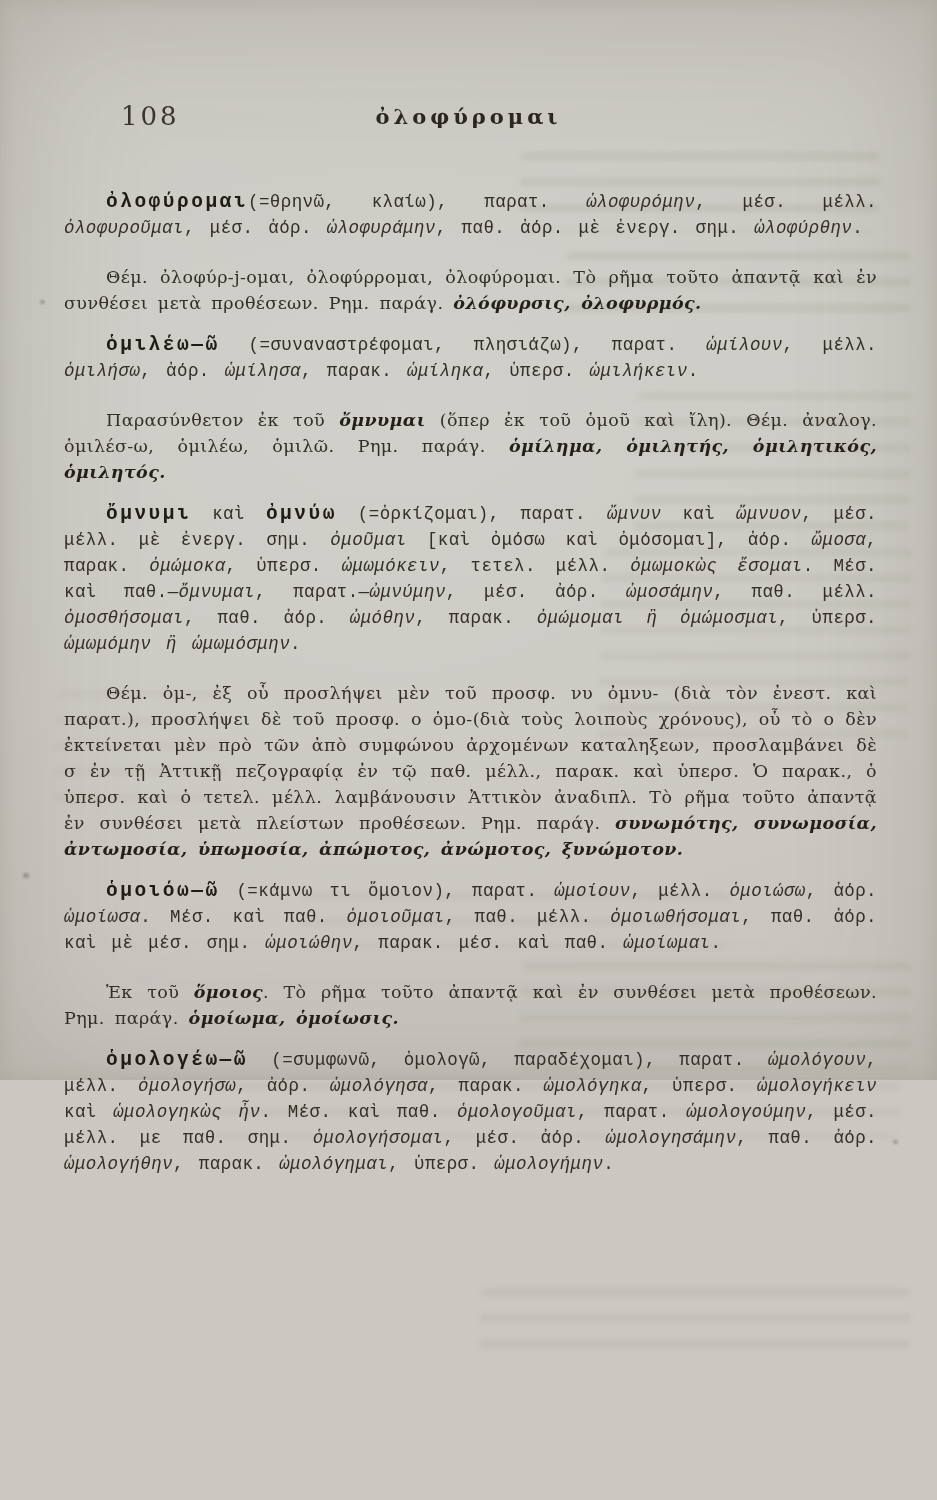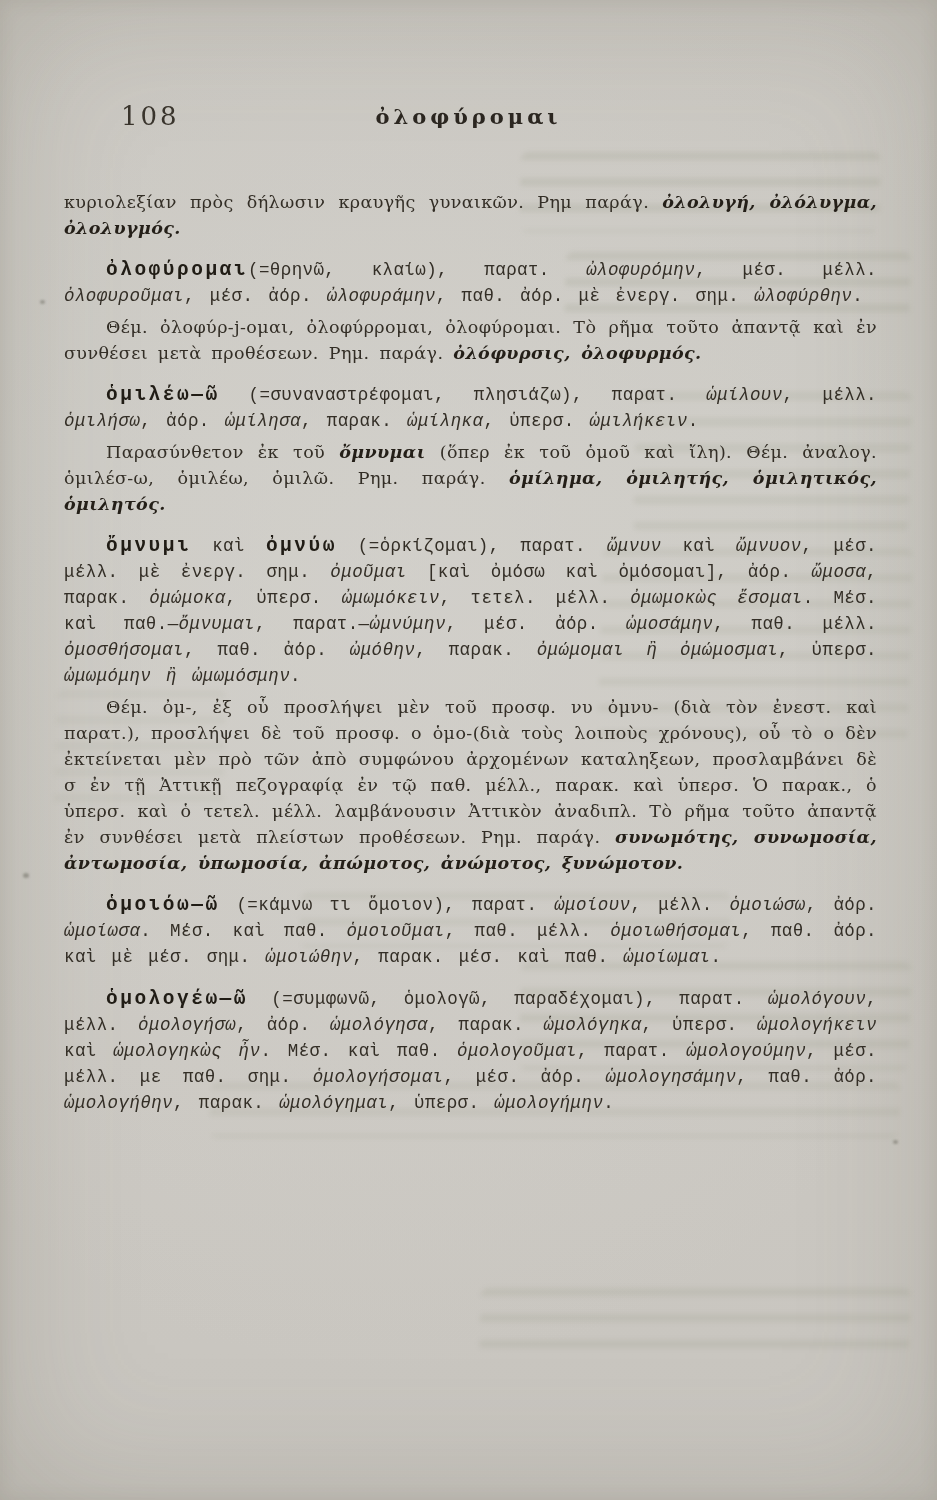--- a/index.html
+++ b/index.html
@@ -9,21 +9,21 @@
     height: 1500px;
     overflow: hidden;
   }
   body {
     background: #cbc8c2;
     font-family: "DejaVu Serif", "Liberation Serif", serif;
   }
   .page {
     position: relative;
     width: 937px;
-    height: 1500px;
+    height: 1080px;
     background:
       radial-gradient(ellipse 120% 90% at 42% 38%, rgba(214,212,207,0.55) 0%, rgba(203,200,194,0.0) 60%),
       linear-gradient(180deg, #c9c6c0 0%, #cccac4 30%, #cbc8c2 70%, #c8c5bf 100%);
     box-shadow: inset 0 0 140px rgba(95,90,75,0.22), inset 0 0 18px rgba(95,90,75,0.12);
     color: #2e2a23;
   }
   
   .ghost {
     position: absolute;
     z-index: 0;
@@ -84,21 +84,21 @@
     margin: 52px 60px 0 64px;
     width: 813px;
     font-size: 17.5px;
     line-height: 26px;
     text-align: justify;
     word-spacing: 4px;
     letter-spacing: 0.4px;
     color: #332e26;
   }
   .para { margin: 0; }
-  .para + .para { margin-top: 5px; }
+  .para + .para { margin-top: 23px; }
   .para.indent { text-indent: 42px; }
   .para.entry { margin-top: 16px; font-family: Liberation Mono, monospace; }
   .seg-n  { font-style: normal; }
   .seg-i  { font-style: italic; }
   .seg-bi { font-style: italic; font-weight: bold; color: #241f18; }
   .seg-hw {
     font-weight: bold;
     font-style: normal;
     font-size: 19.5px;
     letter-spacing: 2.5px;
@@ -122,24 +122,24 @@
   <div class="speck s1"></div>
   <div class="speck s2"></div>
   <div class="speck s3"></div>
 
   <header class="pagehead">
     <span class="pagenum">108</span>
     <span class="runhead">ὀλοφύρομαι</span>
   </header>
 
   <main class="textblock" id="textblock">
-      <p class="para"><span class="seg-n">κυριολεξίαν πρὸς δήλωσιν κραυγῆς γυναικῶν. Ρημ παράγ. </span><span class="seg-bi">ὀλολυγή, ὀλόλυγμα, ὀλολυγμός.</span></p>
       <p class="para indent entry"><span class="seg-hw">ὀλοφύρομαι</span><span class="seg-n">(=θρηνῶ, κλαίω), παρατ. </span><span class="seg-i">ὠλοφυρόμην</span><span class="seg-n">, μέσ. μέλλ. </span><span class="seg-i">ὀλοφυροῦμαι</span><span class="seg-n">, μέσ. ἀόρ. </span><span class="seg-i">ὠλοφυράμην</span><span class="seg-n">, παθ. ἀόρ. μὲ ἐνεργ. σημ. </span><span class="seg-i">ὠλοφύρθην</span><span class="seg-n">.</span></p>
       <p class="para indent"><span class="seg-n">Θέμ. ὀλοφύρ-j-ομαι, ὀλοφύρρομαι, ὀλοφύρομαι. Τὸ ρῆμα τοῦτο ἀπαντᾷ καὶ ἐν συνθέσει μετὰ προθέσεων. Ρημ. παράγ. </span><span class="seg-bi">ὀλόφυρσις, ὀλοφυρμός.</span></p>
       <p class="para indent entry"><span class="seg-hw">ὁμιλέω—ῶ</span><span class="seg-n"> (=συναναστρέφομαι, πλησιάζω), παρατ. </span><span class="seg-i">ὡμίλουν</span><span class="seg-n">, μέλλ. </span><span class="seg-i">ὁμιλήσω</span><span class="seg-n">, ἀόρ. </span><span class="seg-i">ὡμίλησα</span><span class="seg-n">, παρακ. </span><span class="seg-i">ὡμίληκα</span><span class="seg-n">, ὑπερσ. </span><span class="seg-i">ὡμιλήκειν</span><span class="seg-n">.</span></p>
       <p class="para indent"><span class="seg-n">Παρασύνθετον ἐκ τοῦ </span><span class="seg-bi">ὄμνυμαι</span><span class="seg-n"> (ὅπερ ἐκ τοῦ ὁμοῦ καὶ ἴλη). Θέμ. ἀναλογ. ὁμιλέσ-ω, ὁμιλέω, ὁμιλῶ. Ρημ. παράγ. </span><span class="seg-bi">ὁμίλημα, ὁμιλητής, ὁμιλητικός, ὁμιλητός.</span></p>
       <p class="para indent entry"><span class="seg-hw">ὄμνυμι</span><span class="seg-n"> καὶ </span><span class="seg-hw">ὀμνύω</span><span class="seg-n"> (=ὁρκίζομαι), παρατ. </span><span class="seg-i">ὤμνυν</span><span class="seg-n"> καὶ </span><span class="seg-i">ὤμνυον</span><span class="seg-n">, μέσ. μέλλ. μὲ ἐνεργ. σημ. </span><span class="seg-i">ὀμοῦμαι</span><span class="seg-n"> [καὶ ὀμόσω καὶ ὀμόσομαι], ἀόρ. </span><span class="seg-i">ὤμοσα</span><span class="seg-n">, παρακ. </span><span class="seg-i">ὀμώμοκα</span><span class="seg-n">, ὑπερσ. </span><span class="seg-i">ὠμωμόκειν</span><span class="seg-n">, τετελ. μέλλ. </span><span class="seg-i">ὀμωμοκὼς ἔσομαι</span><span class="seg-n">. Μέσ. καὶ παθ.—</span><span class="seg-i">ὄμνυμαι</span><span class="seg-n">, παρατ.—</span><span class="seg-i">ὠμνύμην</span><span class="seg-n">, μέσ. ἀόρ. </span><span class="seg-i">ὠμοσάμην</span><span class="seg-n">, παθ. μέλλ. </span><span class="seg-i">ὀμοσθήσομαι</span><span class="seg-n">, παθ. ἀόρ. </span><span class="seg-i">ὠμόθην</span><span class="seg-n">, παρακ. </span><span class="seg-i">ὀμώμομαι ἢ ὀμώμοσμαι</span><span class="seg-n">, ὑπερσ. </span><span class="seg-i">ὠμωμόμην ἢ ὠμωμόσμην</span><span class="seg-n">.</span></p>
       <p class="para indent"><span class="seg-n">Θέμ. ὀμ-, ἐξ οὗ προσλήψει μὲν τοῦ προσφ. νυ ὀμνυ- (διὰ τὸν ἐνεστ. καὶ παρατ.), προσλήψει δὲ τοῦ προσφ. ο ὁμο-(διὰ τοὺς λοιποὺς χρόνους), οὗ τὸ ο δὲν ἐκτείνεται μὲν πρὸ τῶν ἀπὸ συμφώνου ἀρχομένων καταληξεων, προσλαμβάνει δὲ σ ἐν τῇ Ἀττικῇ πεζογραφίᾳ ἐν τῷ παθ. μέλλ., παρακ. καὶ ὑπερσ. Ὁ παρακ., ὁ ὑπερσ. καὶ ὁ τετελ. μέλλ. λαμβάνουσιν Ἀττικὸν ἀναδιπλ. Τὸ ρῆμα τοῦτο ἀπαντᾷ ἐν συνθέσει μετὰ πλείστων προθέσεων. Ρημ. παράγ. </span><span class="seg-bi">συνωμότης, συνωμοσία, ἀντωμοσία, ὑπωμοσία, ἀπώμοτος, ἀνώμοτος, ξυνώμοτον.</span></p>
       <p class="para indent entry"><span class="seg-hw">ὁμοιόω—ῶ</span><span class="seg-n"> (=κάμνω τι ὅμοιον), παρατ. </span><span class="seg-i">ὡμοίουν</span><span class="seg-n">, μέλλ. </span><span class="seg-i">ὁμοιώσω</span><span class="seg-n">, ἀόρ. </span><span class="seg-i">ὡμοίωσα</span><span class="seg-n">. Μέσ. καὶ παθ. </span><span class="seg-i">ὁμοιοῦμαι</span><span class="seg-n">, παθ. μέλλ. </span><span class="seg-i">ὁμοιωθήσομαι</span><span class="seg-n">, παθ. ἀόρ. καὶ μὲ μέσ. σημ. </span><span class="seg-i">ὡμοιώθην</span><span class="seg-n">, παρακ. μέσ. καὶ παθ. </span><span class="seg-i">ὡμοίωμαι</span><span class="seg-n">.</span></p>
+      <p class="para indent"><span class="seg-n">Ἐκ τοῦ </span><span class="seg-bi">ὅμοιος</span><span class="seg-n">. Τὸ ρῆμα τοῦτο ἀπαντᾷ καὶ ἐν συνθέσει μετὰ προθέσεων. Ρημ. παράγ. </span><span class="seg-bi">ὁμοίωμα, ὁμοίωσις.</span></p>
       <p class="para indent entry"><span class="seg-hw">ὁμολογέω—ῶ</span><span class="seg-n"> (=συμφωνῶ, ὁμολογῶ, παραδέχομαι), παρατ. </span><span class="seg-i">ὡμολόγουν</span><span class="seg-n">, μέλλ. </span><span class="seg-i">ὁμολογήσω</span><span class="seg-n">, ἀόρ. </span><span class="seg-i">ὡμολόγησα</span><span class="seg-n">, παρακ. </span><span class="seg-i">ὡμολόγηκα</span><span class="seg-n">, ὑπερσ. </span><span class="seg-i">ὡμολογήκειν</span><span class="seg-n"> καὶ </span><span class="seg-i">ὡμολογηκὼς ἦν</span><span class="seg-n">. Μέσ. καὶ παθ. </span><span class="seg-i">ὁμολογοῦμαι</span><span class="seg-n">, παρατ. </span><span class="seg-i">ὡμολογούμην</span><span class="seg-n">, μέσ. μέλλ. με παθ. σημ. </span><span class="seg-i">ὁμολογήσομαι</span><span class="seg-n">, μέσ. ἀόρ. </span><span class="seg-i">ὡμολογησάμην</span><span class="seg-n">, παθ. ἀόρ. </span><span class="seg-i">ὡμολογήθην</span><span class="seg-n">, παρακ. </span><span class="seg-i">ὡμολόγημαι</span><span class="seg-n">, ὑπερσ. </span><span class="seg-i">ὡμολογήμην</span><span class="seg-n">.</span></p>
     </main>
 
 </div>
 
 </body></html>

